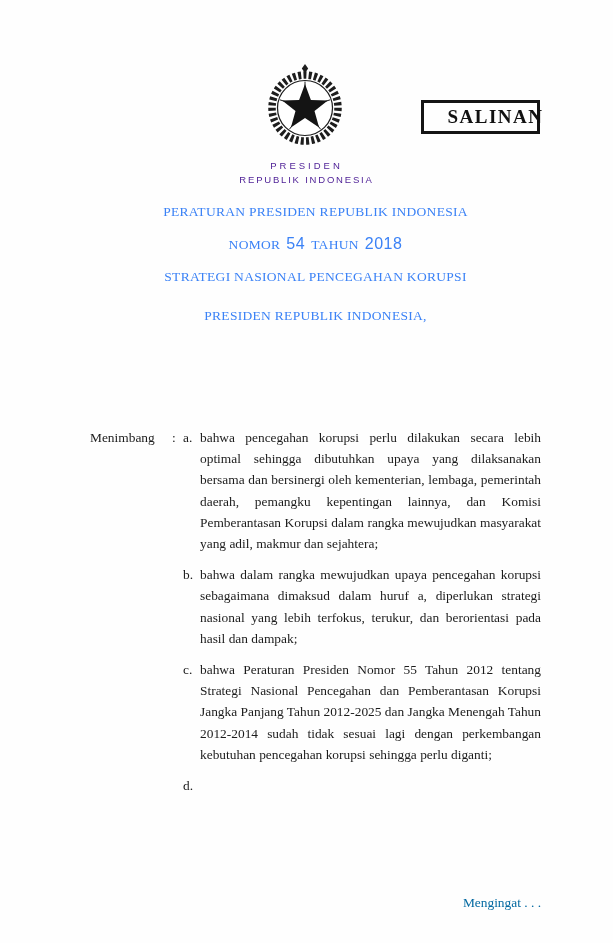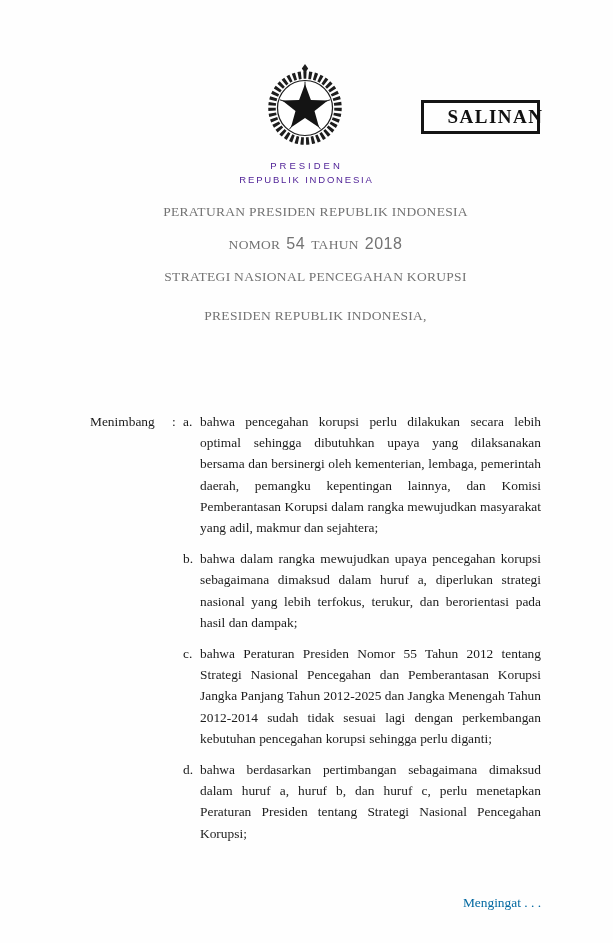--- a/index.html
+++ b/index.html
@@ -58,37 +58,37 @@
 
   
   .title-block {
     position: absolute;
     top: 202px;
     left: 90px;
     width: 451px;
     text-align: center;
     font-size: 13.5px;
     line-height: 20px;
-    color: #737373;
+    color: #3b82f6;
   }
   .title-line { letter-spacing: 0.3px; }
   .gap-std { margin-top: 12px; }
   .gap-invocation { margin-top: 25px; }
   .gap-authority { margin-top: 19px; }
   .typed {
     font-family: "Liberation Sans", sans-serif;
     font-size: 16px;
     letter-spacing: 0.5px;
   }
   .nomor-space { display: inline-block; width: 6px; }
 
   
   .considering {
     position: absolute;
-    top: 411px;
+    top: 427px;
     left: 90px;
     width: 451px;
     font-size: 13.4px;
     line-height: 21.2px;
     color: #1b1b1b;
   }
   .cons-row {
     display: grid;
     grid-template-columns: 82px 11px 17px 1fr;
     margin-bottom: 10px;
@@ -172,20 +172,19 @@
       <div class="cons-label"></div>
       <div class="cons-colon"></div>
       <div class="cons-marker">c.</div>
       <div class="cons-text">bahwa Peraturan Presiden Nomor 55 Tahun 2012 tentang Strategi Nasional Pencegahan dan Pemberantasan Korupsi Jangka Panjang Tahun 2012-2025 dan Jangka Menengah Tahun 2012-2014 sudah tidak sesuai lagi dengan perkembangan kebutuhan pencegahan korupsi sehingga perlu diganti;</div>
     </div>
 
     <div class="cons-row">
       <div class="cons-label"></div>
       <div class="cons-colon"></div>
       <div class="cons-marker">d.</div>
-      <div class="cons-text">bahwa berdasarkan pertimbangan sebagaimana dimaksud dalam huruf a, huruf b, dan huruf c, perlu menetapkan Peraturan Presiden tentang Strategi Nasional Pencegahan Korupsi;</div>
     </div>
 
   </div>
 
   <div class="footer-continuation">Mengingat . . .</div>
 
 </div>
 
 </body></html>

